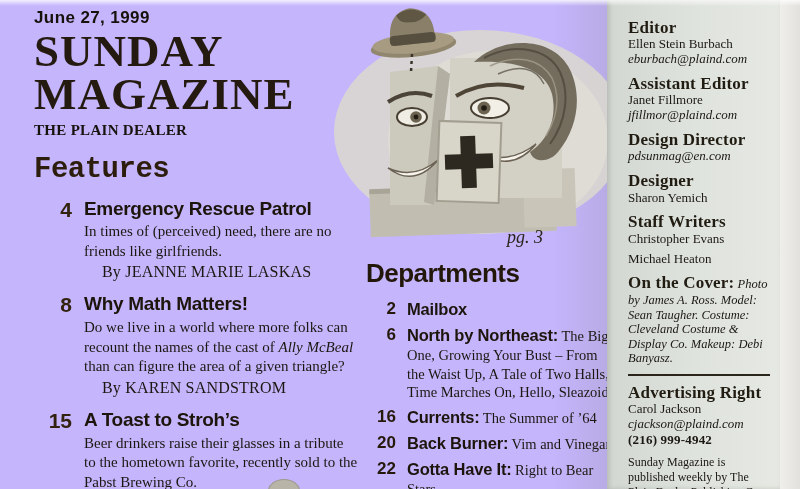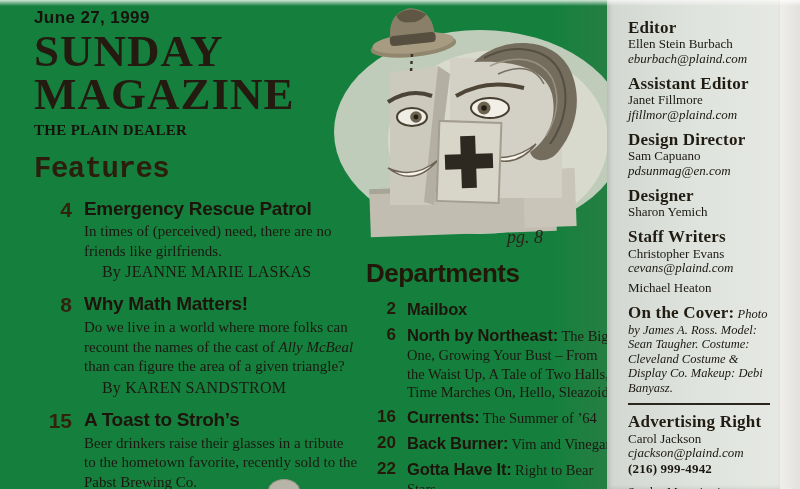--- a/index.html
+++ b/index.html
@@ -1,18 +1,18 @@
 <!DOCTYPE html>
 <html><head>
 <meta charset="utf-8">
 <style>
   * { margin:0; padding:0; box-sizing:border-box; }
   html,body { width:800px; height:489px; }
   body { font-family:"Liberation Serif", serif; background:#f3eee0; overflow:hidden; }
-  .page { position:relative; width:800px; height:489px; background:#15803d; overflow:hidden; }
+  .page { position:relative; width:800px; height:489px; background:#c4b5fd; overflow:hidden; }
 
   
   .gutter-shade { position:absolute; left:552px; top:0; width:56px; height:489px;
     background:linear-gradient(to right, rgba(125,118,100,0), rgba(125,118,100,0.16)); }
   .edge-top { position:absolute; left:0; top:0; width:800px; height:6px;
     background:linear-gradient(to bottom, rgba(255,255,255,.8), rgba(255,255,255,0)); }
 
   
   .left-col { position:absolute; left:34px; top:8px; width:324px; color:#241a10; }
   .issue-date { font-family:"Liberation Sans",sans-serif; font-weight:700; font-size:17px;
@@ -165,21 +165,21 @@
     <g transform="rotate(-6 84 32)">
       <ellipse cx="84" cy="46" rx="43" ry="11" fill="#91876f"></ellipse>
       <ellipse cx="84" cy="43" rx="41" ry="10" fill="#a79c82"></ellipse>
       <path d="M62,44 C60,24 66,10 84,8 C102,10 108,24 106,44 Z" fill="#8a8069"></path>
       <path d="M70,14 Q84,4 100,16 Q92,24 82,22 Q72,22 70,14 Z" fill="#5f5644"></path>
       <rect x="61" y="34" width="46" height="10" rx="4" fill="#564e3e"></rect>
     </g>
     <line x1="84" y1="54" x2="83" y2="72" stroke="#3a342b" stroke-width="2.5" stroke-dasharray="3 4"></line>
   </svg>
 
-  <div class="illo-caption">pg. 8</div>
+  <div class="illo-caption">pg. 3</div>
   <div class="peek-circle"></div>
 
   <div class="dept-col">
     <div class="dept-heading">Departments</div>
     <div class="dept-list">
 
       <div class="dept-row">
         <div class="dept-num">2</div>
         <div class="dept-entry"><span class="dept-title">Mailbox</span> <span class="dept-desc"></span></div>
       </div>
@@ -217,33 +217,31 @@
       </div>
 
       <div class="m-sec">
         <div class="m-label">Assistant Editor</div>
         <div class="m-name">Janet Fillmore</div>
         <div class="m-email">jfillmor@plaind.com</div>
       </div>
 
       <div class="m-sec">
         <div class="m-label">Design Director</div>
-        <div class="m-name">Sam Capuano</div>
         <div class="m-email">pdsunmag@en.com</div>
       </div>
 
       <div class="m-sec">
         <div class="m-label">Designer</div>
         <div class="m-name">Sharon Yemich</div>
       </div>
 
       <div class="m-sec">
         <div class="m-label">Staff Writers</div>
         <div class="m-name">Christopher Evans</div>
-        <div class="m-email">cevans@plaind.com</div>
         <div class="m-name" style="margin-top:5px">Michael Heaton</div>
       </div>
 
       <div class="m-cover">
         <span class="m-label">On the Cover:</span><span class="m-cover-text"> Photo by James A. Ross. Model: Sean Taugher. Costume: Cleveland Costume &amp; Display Co. Makeup: Debi Banyasz.</span>
       </div>
 
       <hr class="m-divider">
 
       <div class="m-sec">

